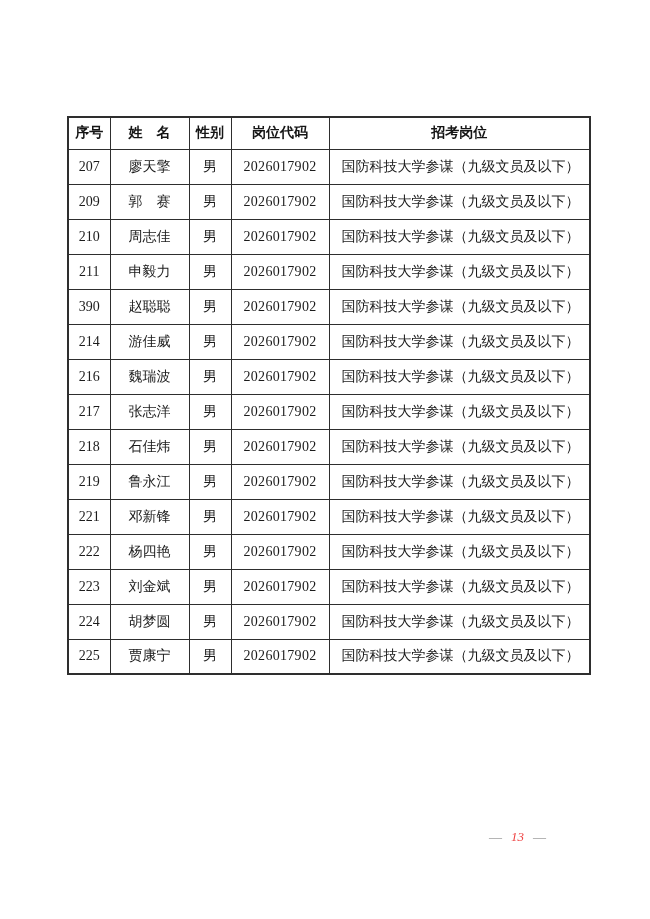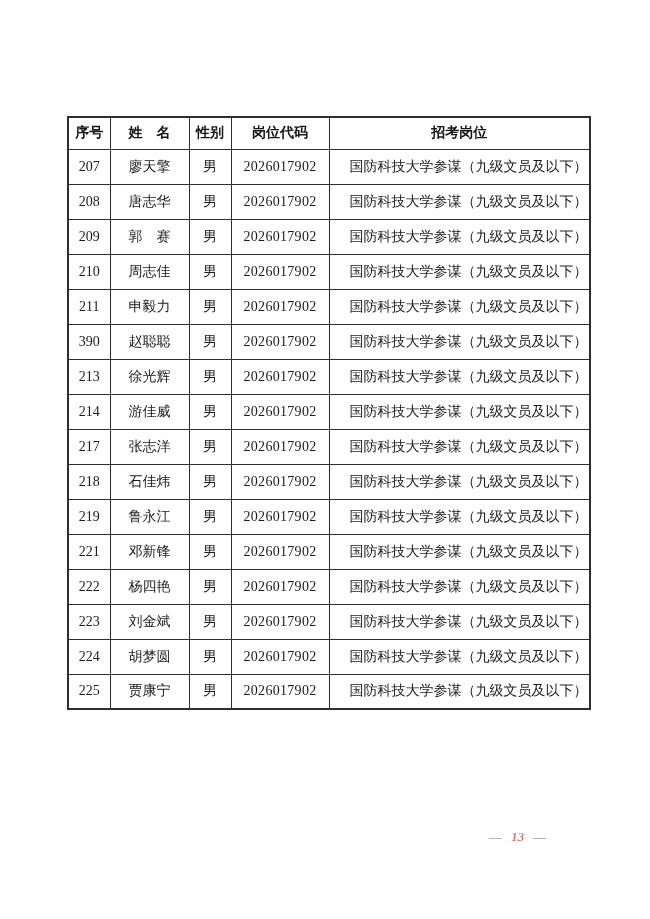--- a/index.html
+++ b/index.html
@@ -38,21 +38,21 @@
     font-size: 14px;
     text-align: center;
     vertical-align: middle;
     color: #1b1b1b;
     white-space: nowrap;
     overflow: hidden;
   }
   tbody tr { height: 35px; }
   td.c-position {
     text-align: left;
-    padding-left: 20px;
+    padding-left: 12px;
   }
   td.c-code { letter-spacing: 0.3px; }
   .footer {
     position: absolute;
     top: 829px;
     left: 489px;
     display: flex;
     align-items: center;
     gap: 9px;
     font-size: 13px;
@@ -84,27 +84,20 @@
     </thead>
     <tbody>
         <tr>
     <td class="c-no">207</td>
     <td class="c-name">廖天擎</td>
     <td class="c-gender">男</td>
     <td class="c-code">2026017902</td>
     <td class="c-position">国防科技大学参谋（九级文员及以下）</td>
   </tr>
         <tr>
-    <td class="c-no">208</td>
-    <td class="c-name">唐志华</td>
-    <td class="c-gender">男</td>
-    <td class="c-code">2026017902</td>
-    <td class="c-position">国防科技大学参谋（九级文员及以下）</td>
-  </tr>
-        <tr>
     <td class="c-no">209</td>
     <td class="c-name">郭　赛</td>
     <td class="c-gender">男</td>
     <td class="c-code">2026017902</td>
     <td class="c-position">国防科技大学参谋（九级文员及以下）</td>
   </tr>
         <tr>
     <td class="c-no">210</td>
     <td class="c-name">周志佳</td>
     <td class="c-gender">男</td>
@@ -119,29 +112,29 @@
     <td class="c-position">国防科技大学参谋（九级文员及以下）</td>
   </tr>
         <tr>
     <td class="c-no">390</td>
     <td class="c-name">赵聪聪</td>
     <td class="c-gender">男</td>
     <td class="c-code">2026017902</td>
     <td class="c-position">国防科技大学参谋（九级文员及以下）</td>
   </tr>
         <tr>
-    <td class="c-no">213</td>
-    <td class="c-name">徐光辉</td>
-    <td class="c-gender">男</td>
-    <td class="c-code">2026017902</td>
-    <td class="c-position">国防科技大学参谋（九级文员及以下）</td>
-  </tr>
-        <tr>
     <td class="c-no">214</td>
     <td class="c-name">游佳威</td>
+    <td class="c-gender">男</td>
+    <td class="c-code">2026017902</td>
+    <td class="c-position">国防科技大学参谋（九级文员及以下）</td>
+  </tr>
+        <tr>
+    <td class="c-no">216</td>
+    <td class="c-name">魏瑞波</td>
     <td class="c-gender">男</td>
     <td class="c-code">2026017902</td>
     <td class="c-position">国防科技大学参谋（九级文员及以下）</td>
   </tr>
         <tr>
     <td class="c-no">217</td>
     <td class="c-name">张志洋</td>
     <td class="c-gender">男</td>
     <td class="c-code">2026017902</td>
     <td class="c-position">国防科技大学参谋（九级文员及以下）</td>

